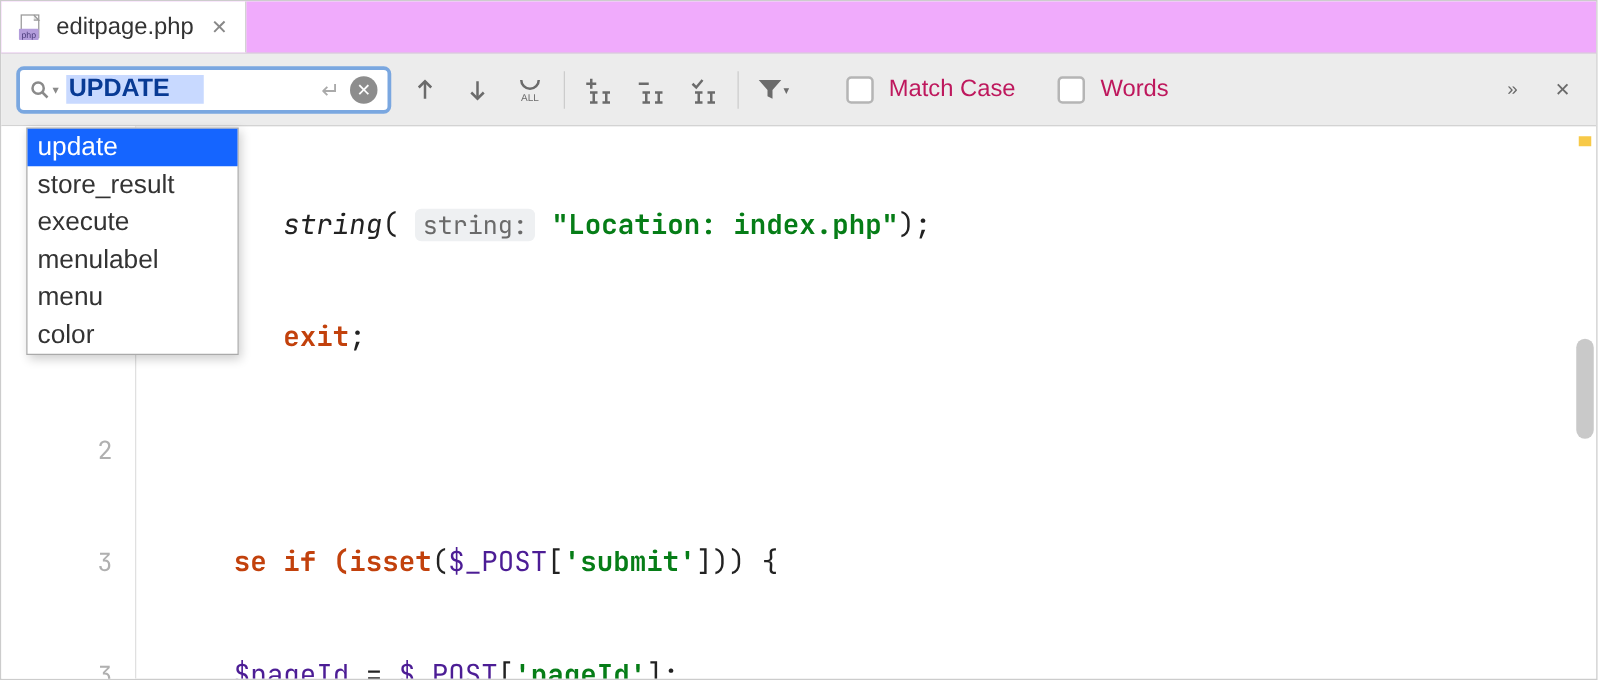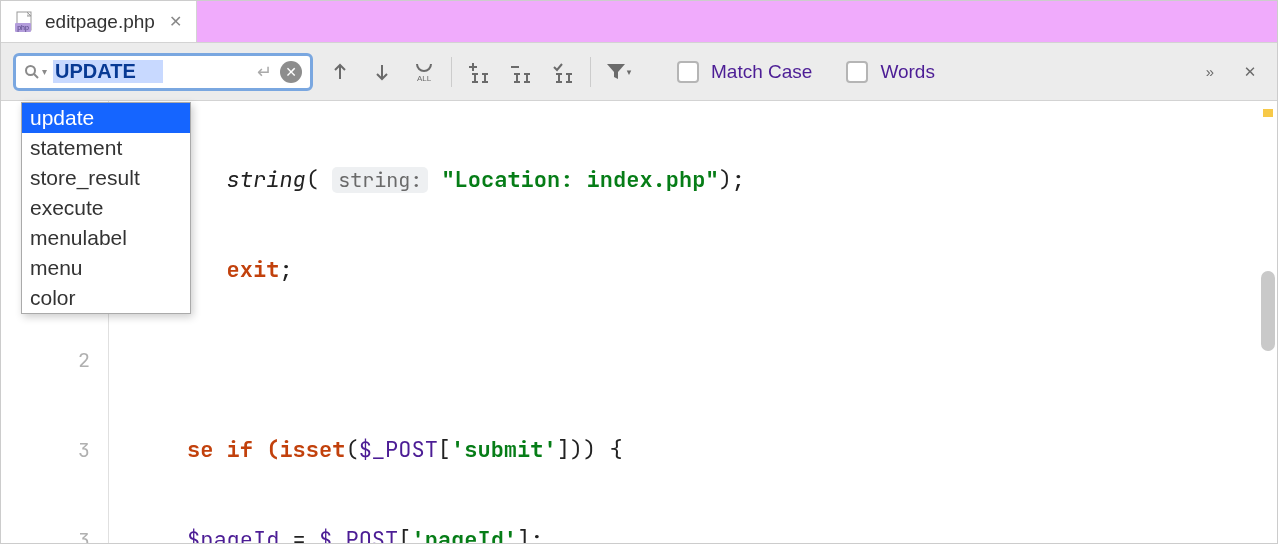--- a/index.html
+++ b/index.html
@@ -82,21 +82,21 @@
     font-size: 14px; margin-left: 8px;
   }
   .tool-icon {
     width: 30px; height: 30px; display:flex; align-items:center; justify-content:center;
     color: #6b6b6b;
   }
   .sep { width: 1px; height: 30px; background: #ccc; }
   .checkbox {
     width: 22px; height: 22px; border: 2px solid #b5b5b5; border-radius: 4px; background:#fff;
   }
-  .findlabel { font-size: 19px; color: #4c1d95; }
+  .findlabel { font-size: 19px; color: #be185d; }
   .right-tools { margin-left: auto; display:flex; align-items:center; gap:10px; color:#6b6b6b; }
 
   
   .editor {
     display: flex;
     font-family: "JetBrains Mono", "Menlo", "Consolas", monospace;
     font-size: 22px;
     line-height: 30px;
     white-space: pre;
     height: calc(100% - 100px);
@@ -299,21 +299,20 @@
     
     
     
     
     
   </div>
 </div>
 
 <div class="suggest">
   <div class="sel">update</div>
-  <div>statement</div>
   <div>store_result</div>
   <div>execute</div>
   <div>menulabel</div>
   <div>menu</div>
   <div>color</div>
 </div>
 
 <div class="markers">
   <div class="marker warn" style="top:8px"></div>
   <div class="marker ok" style="top:180px"></div>

